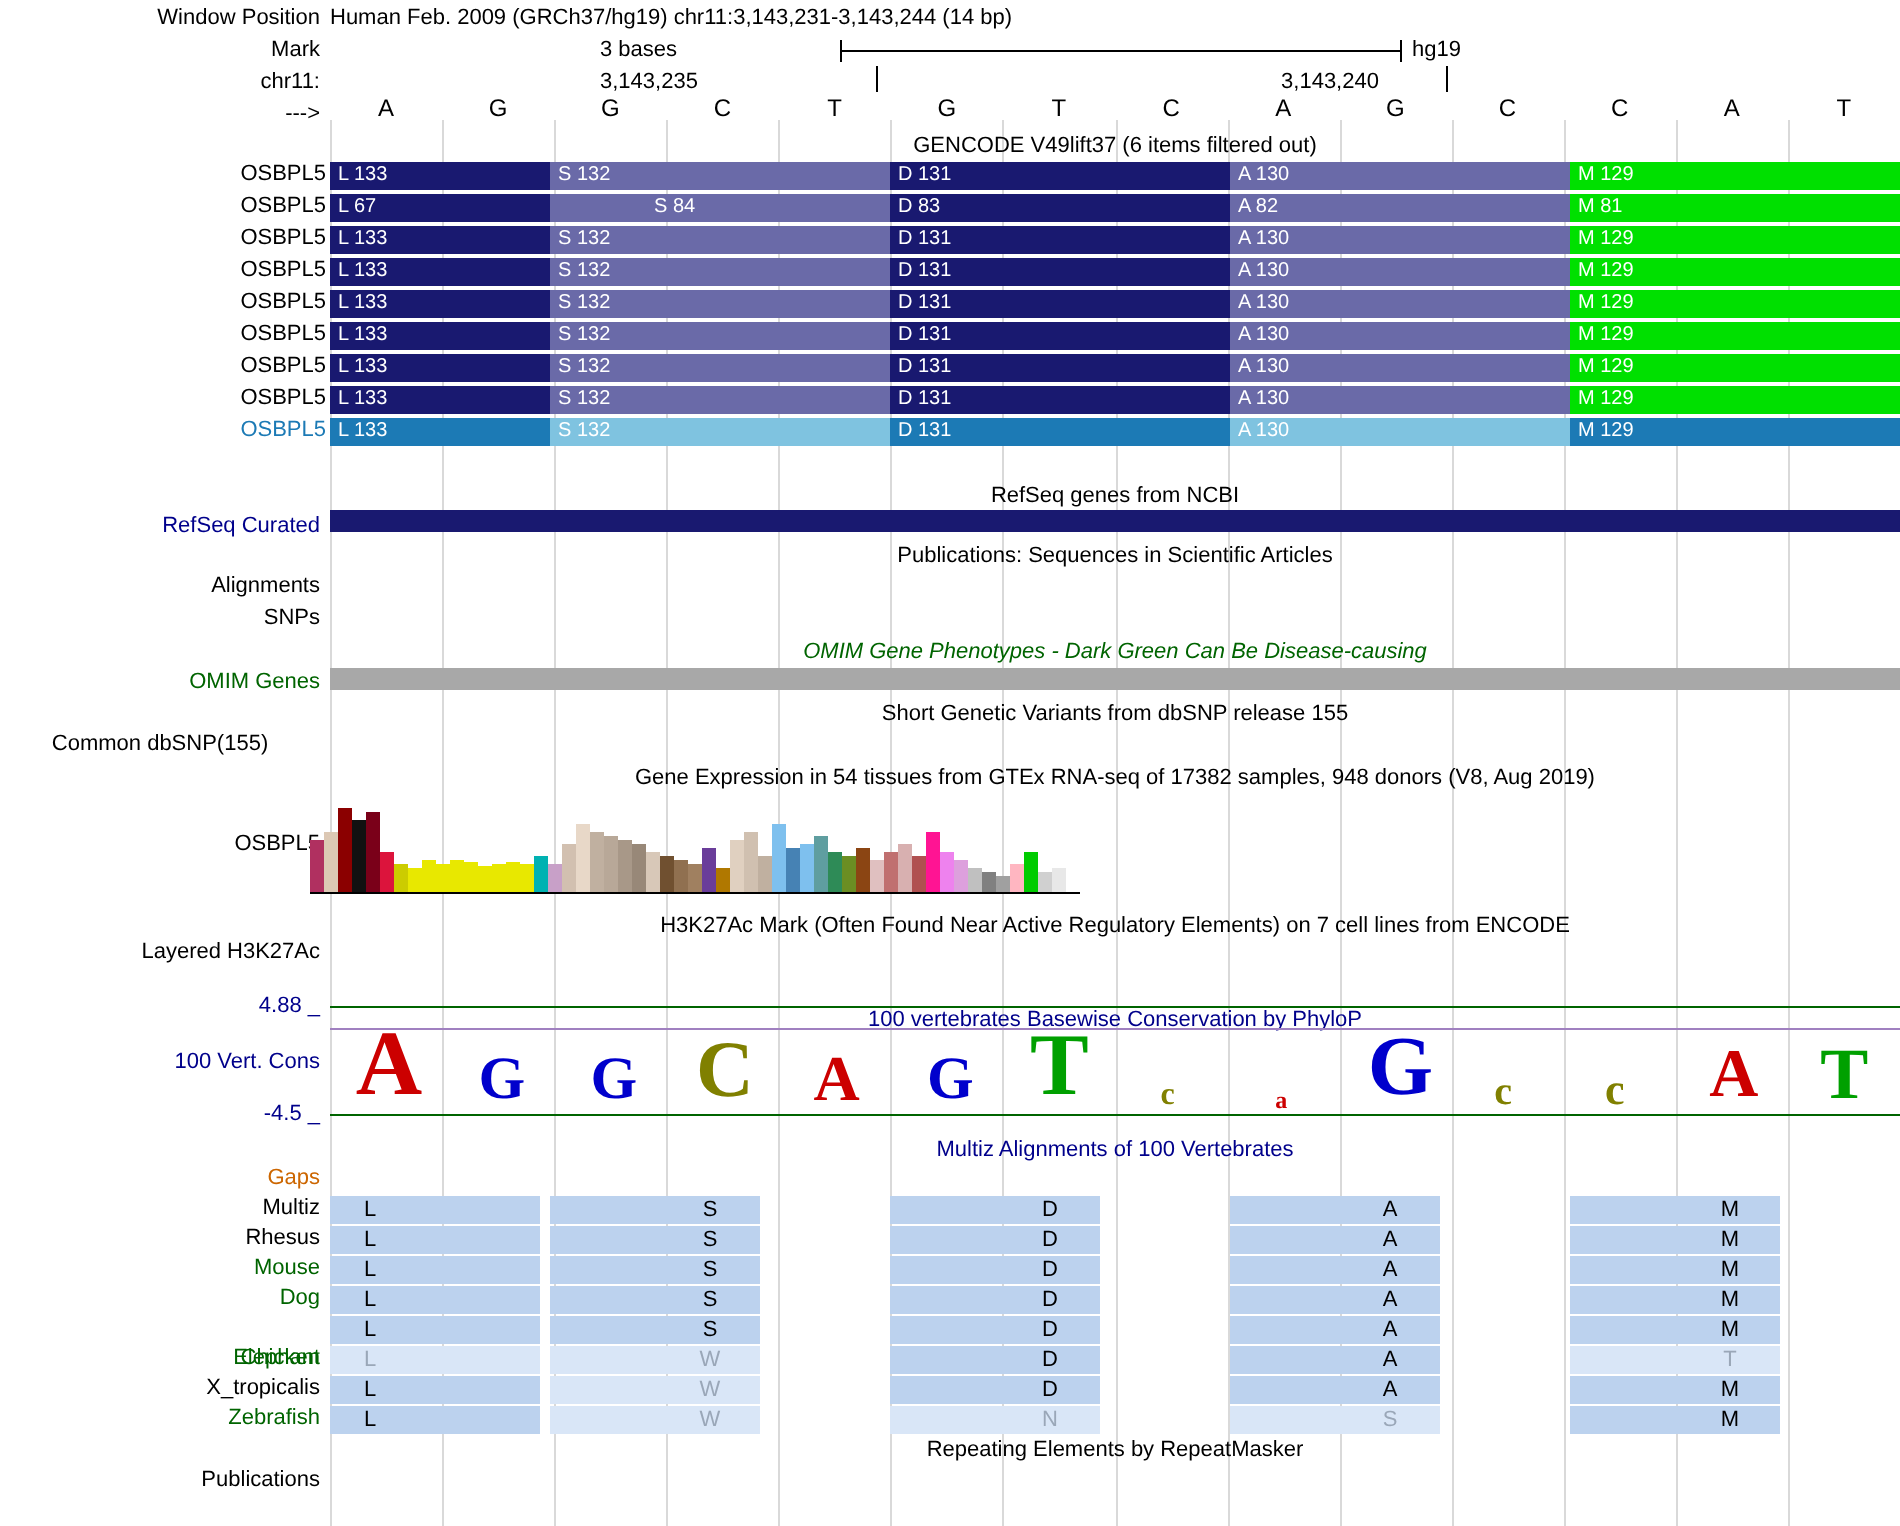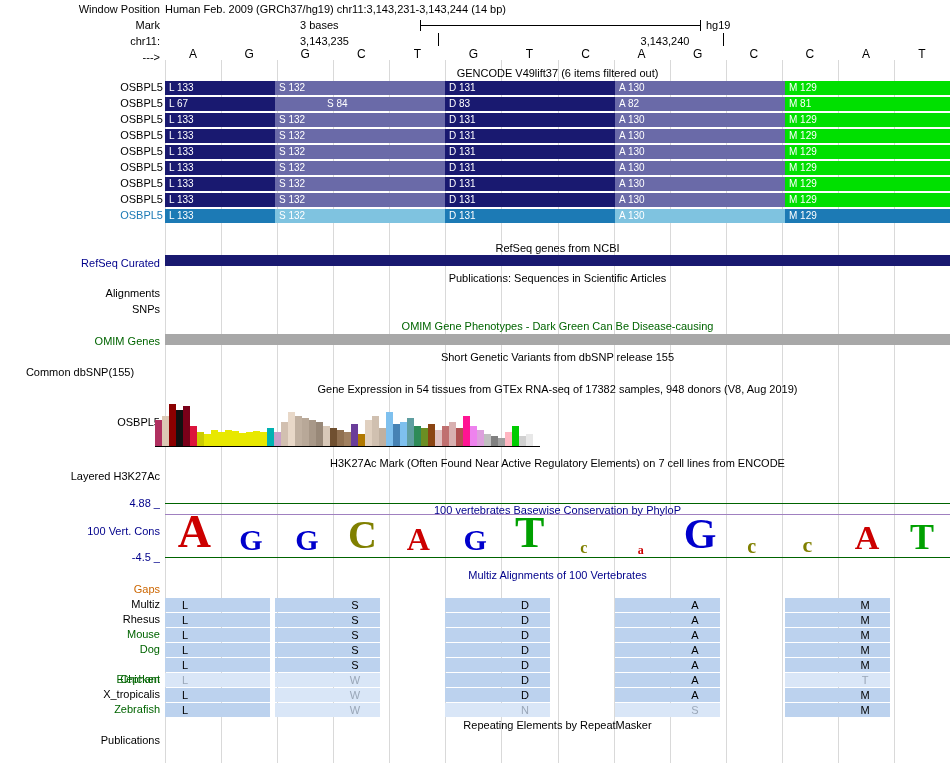--- a/index.html
+++ b/index.html
@@ -222,21 +222,21 @@
   </div>
 
 <div class="tt" style="top:242px;">RefSeq genes from NCBI</div>
 <div class="lbl" style="left:0;top:257px;width:160px;color:#00008b;">RefSeq Curated</div>
 <div style="position:absolute;left:165px;top:255px;width:785px;height:11px;background:#191970;"></div>
 
 <div class="tt" style="top:272px;">Publications: Sequences in Scientific Articles</div>
 <div class="lbl" style="left:0;top:287px;width:160px;">Alignments</div>
 <div class="lbl" style="left:0;top:303px;width:160px;">SNPs</div>
 
-<div class="tt" style="top:320px;color:#006400;">OMIM Gene Phenotypes - Dark Green Can Be Disease-causing</div>
+<div class="tt" style="top:320px;color:#006400;font-style:italic;">OMIM Gene Phenotypes - Dark Green Can Be Disease-causing</div>
 <div class="lbl" style="left:0;top:335px;width:160px;color:#006400;">OMIM Genes</div>
 <div style="position:absolute;left:165px;top:334px;width:785px;height:11px;background:#a8a8a8;"></div>
 
 <div class="tt" style="top:351px;">Short Genetic Variants from dbSNP release 155</div>
 <div class="lbl" style="left:0;top:366px;width:160px;text-align:center;">Common dbSNP(155)</div>
 
 <div class="tt" style="top:383px;">Gene Expression in 54 tissues from GTEx RNA-seq of 17382 samples, 948 donors (V8, Aug 2019)</div>
 <div class="lbl" style="left:0;top:416px;width:160px;">OSBPL5</div>
 <div id="expr-bars" style="width: 378px;">
     <div class="ebar" style="left: 0px; height: 26px; background: rgb(176, 48, 96);"></div>

